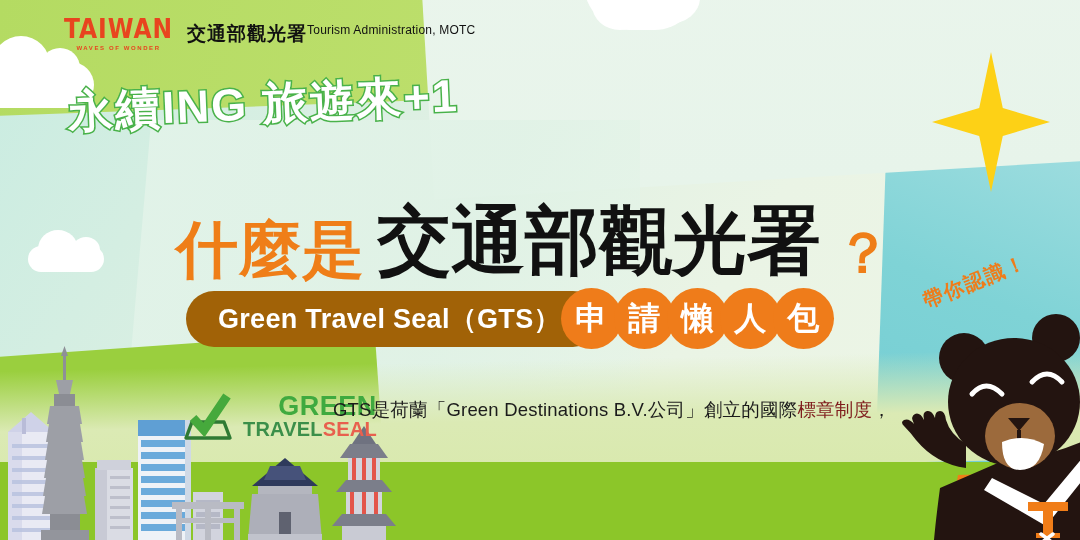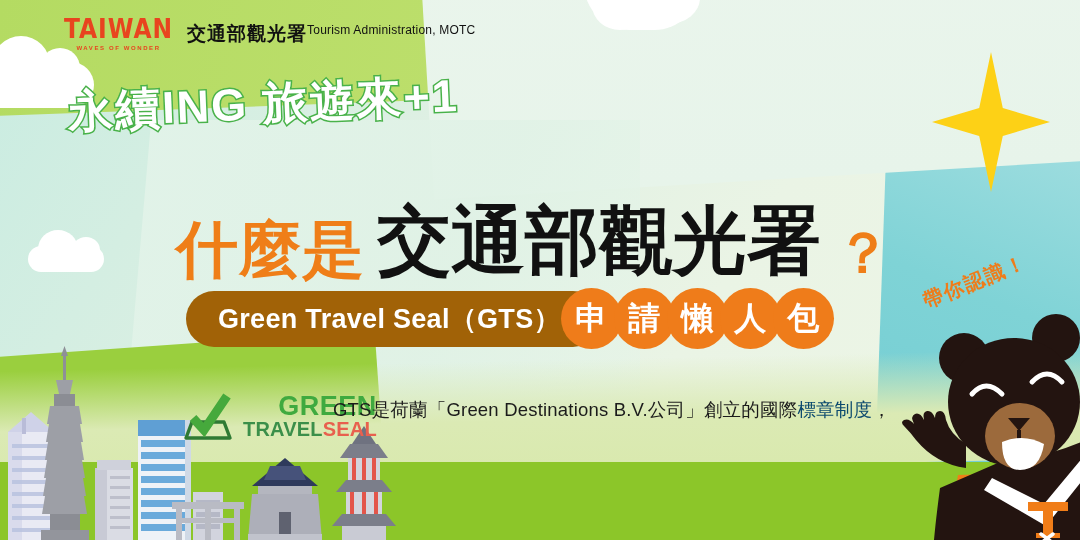--- a/index.html
+++ b/index.html
@@ -168,21 +168,21 @@
   .gts-words{display:flex;flex-direction:column;line-height:.96;}
   .gts-words .l1{font-size:27px;font-weight:bold;color:#3faa3f;letter-spacing:.5px;}
   .gts-words .l2{font-size:20px;font-weight:bold;letter-spacing:.2px;}
   .gts-words .l2 .tv{color:#3b8f4a;}
   .gts-words .l2 .sl{color:#e8604e;}
 
   .desc{
     position:absolute;left:333px;top:396px;width:580px;
     font-size:18.5px;line-height:1.55;color:#1b1b1b;letter-spacing:.2px;
   }
-  .desc .hl{color:#0c4a6e;}
+  .desc .hl{color:#7f1d1d;}
 
   
   .lead-in{
     position:absolute;left:920px;top:268px;
     font-size:20px;font-weight:bold;color:#ef7c1a;
     transform:rotate(-22deg);
     letter-spacing:2px;
     white-space:nowrap;
   }
 

